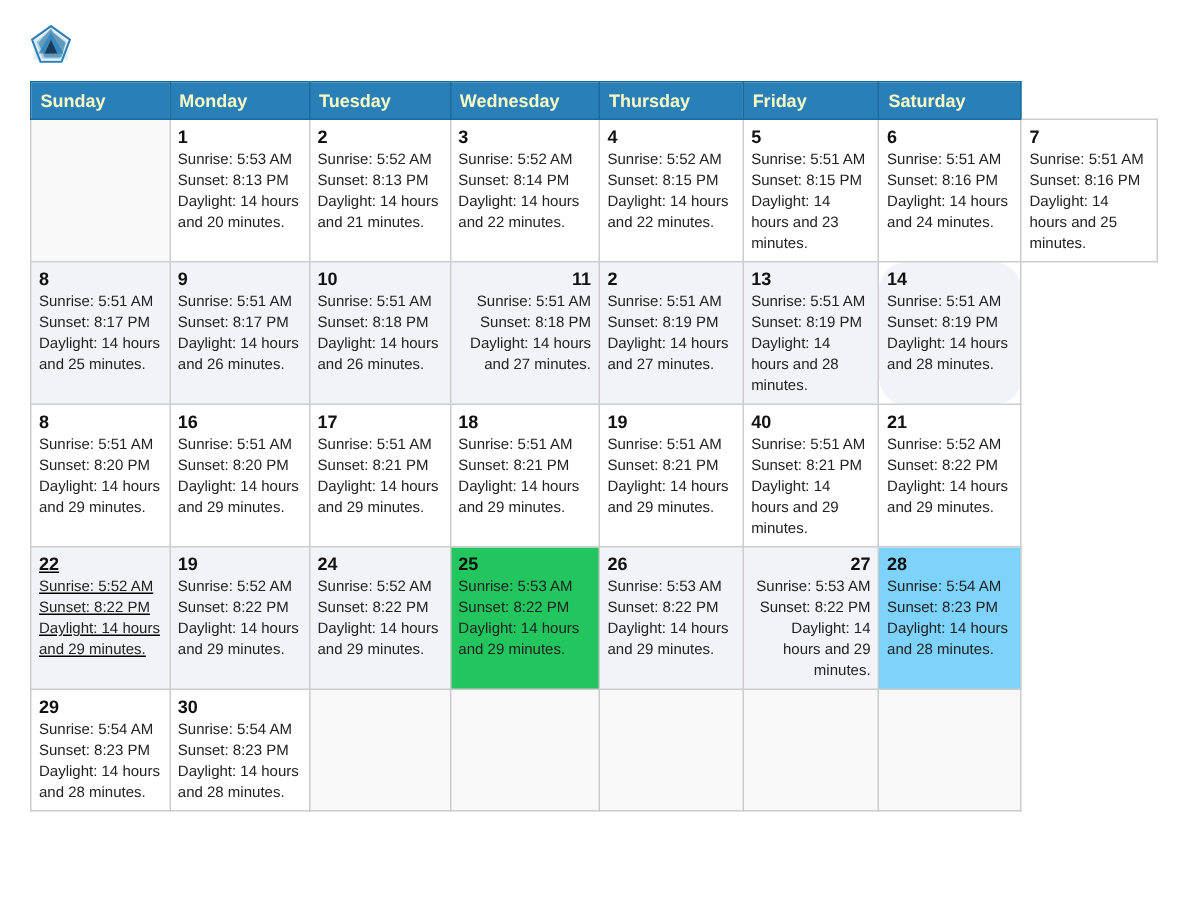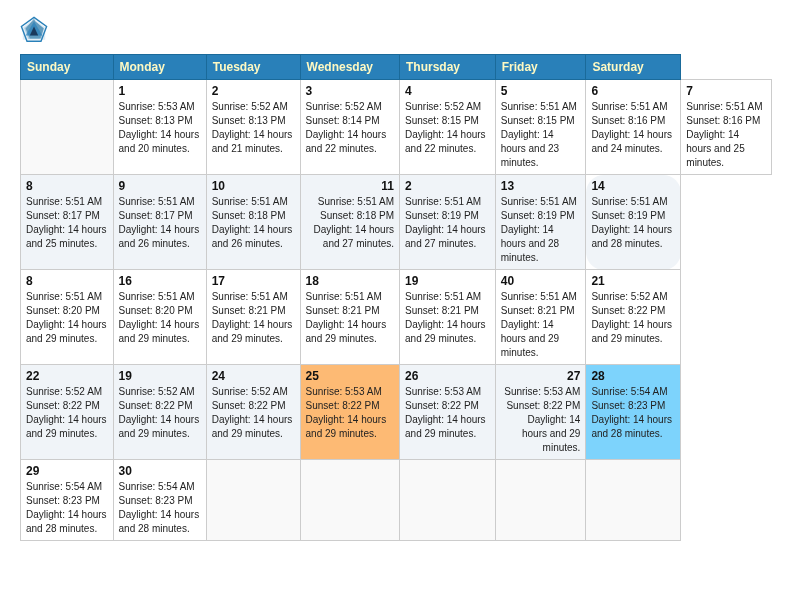--- a/index.html
+++ b/index.html
@@ -223,33 +223,33 @@
           <td>
             <span class="day-num">40</span>
 <div class="day-detail">Sunrise: 5:51 AM<br>Sunset: 8:21 PM<br>Daylight: 14 hours and 29 minutes.</div>
           </td>
           <td>
             <span class="day-num">21</span>
 <div class="day-detail">Sunrise: 5:52 AM<br>Sunset: 8:22 PM<br>Daylight: 14 hours and 29 minutes.</div>
           </td>
         </tr>
         <tr>
-          <td style="background: rgb(240, 244, 248);">
+          <td style="background: rgb(240, 244, 248); text-decoration: underline;">
             <span class="day-num">22</span>
 <div class="day-detail">Sunrise: 5:52 AM<br>Sunset: 8:22 PM<br>Daylight: 14 hours and 29 minutes.</div>
           </td>
           <td style="background: rgb(240, 244, 248);">
             <span class="day-num">19</span>
 <div class="day-detail">Sunrise: 5:52 AM<br>Sunset: 8:22 PM<br>Daylight: 14 hours and 29 minutes.</div>
           </td>
           <td style="background: rgb(240, 244, 248);">
             <span class="day-num">24</span>
 <div class="day-detail">Sunrise: 5:52 AM<br>Sunset: 8:22 PM<br>Daylight: 14 hours and 29 minutes.</div>
           </td>
-          <td style="background: #fdba74;">
+          <td style="background: #22c55e;">
             <span class="day-num">25</span>
 <div class="day-detail">Sunrise: 5:53 AM<br>Sunset: 8:22 PM<br>Daylight: 14 hours and 29 minutes.</div>
           </td>
           <td style="background: rgb(240, 244, 248);">
             <span class="day-num">26</span>
 <div class="day-detail">Sunrise: 5:53 AM<br>Sunset: 8:22 PM<br>Daylight: 14 hours and 29 minutes.</div>
           </td>
           <td style="background: rgb(240, 244, 248); text-align: right;">
             <span class="day-num">27</span>
 <div class="day-detail">Sunrise: 5:53 AM<br>Sunset: 8:22 PM<br>Daylight: 14 hours and 29 minutes.</div>

